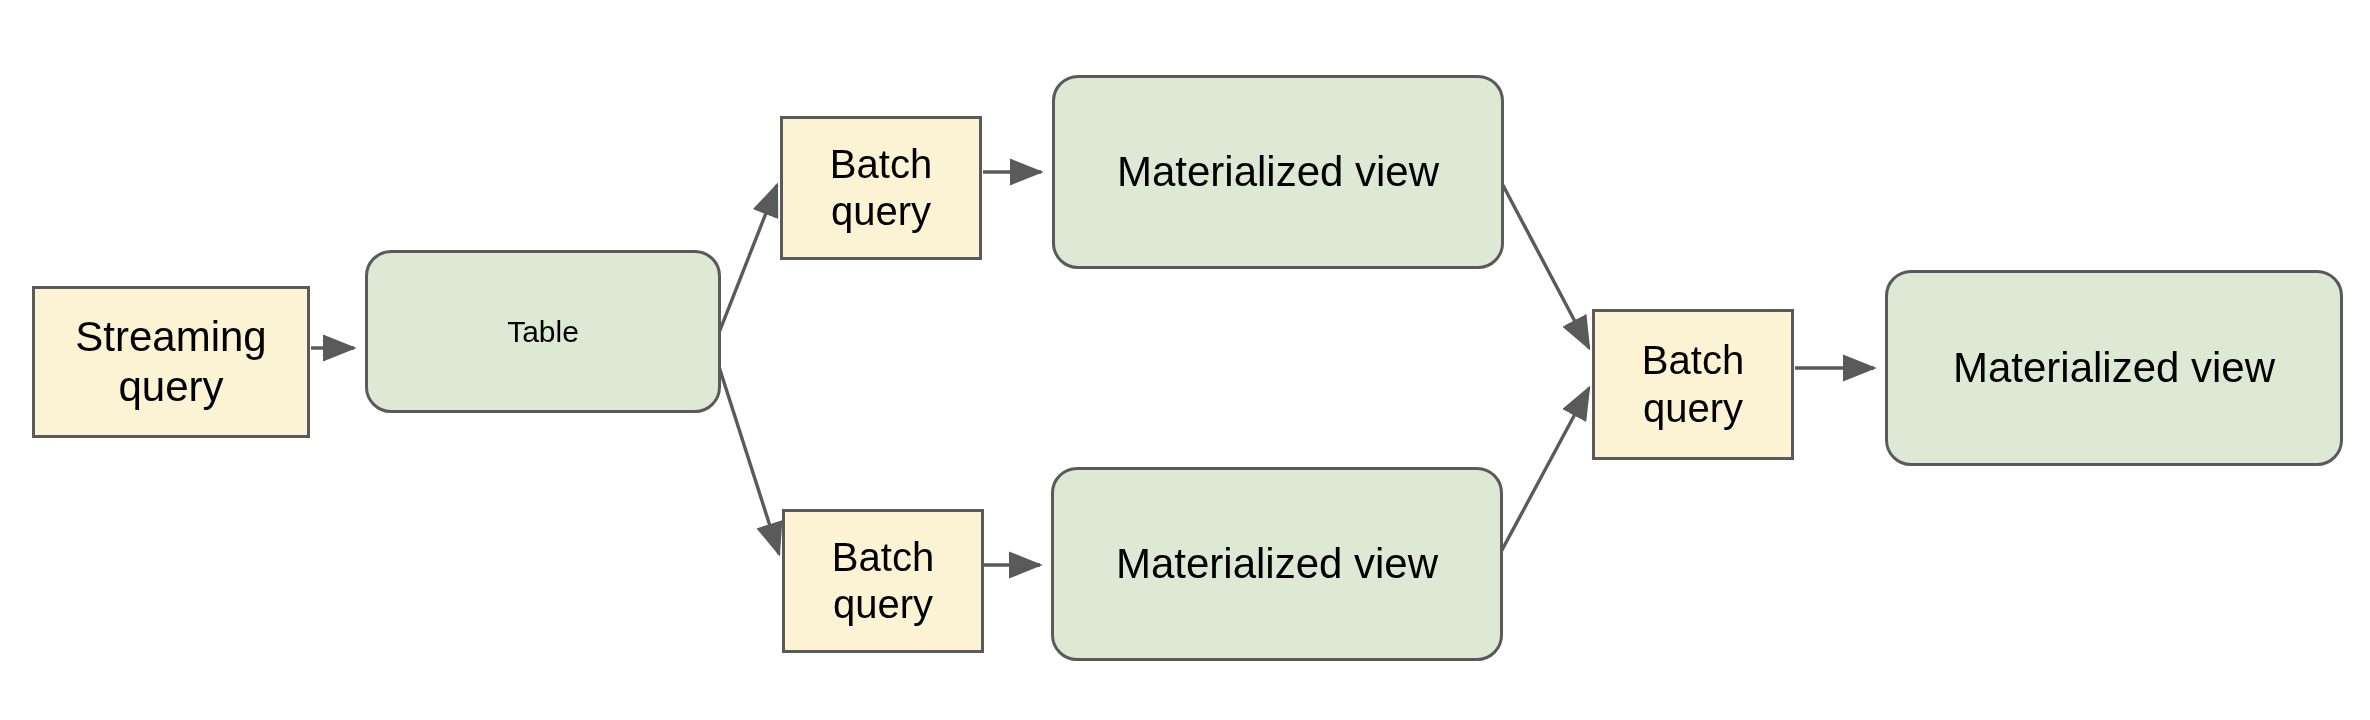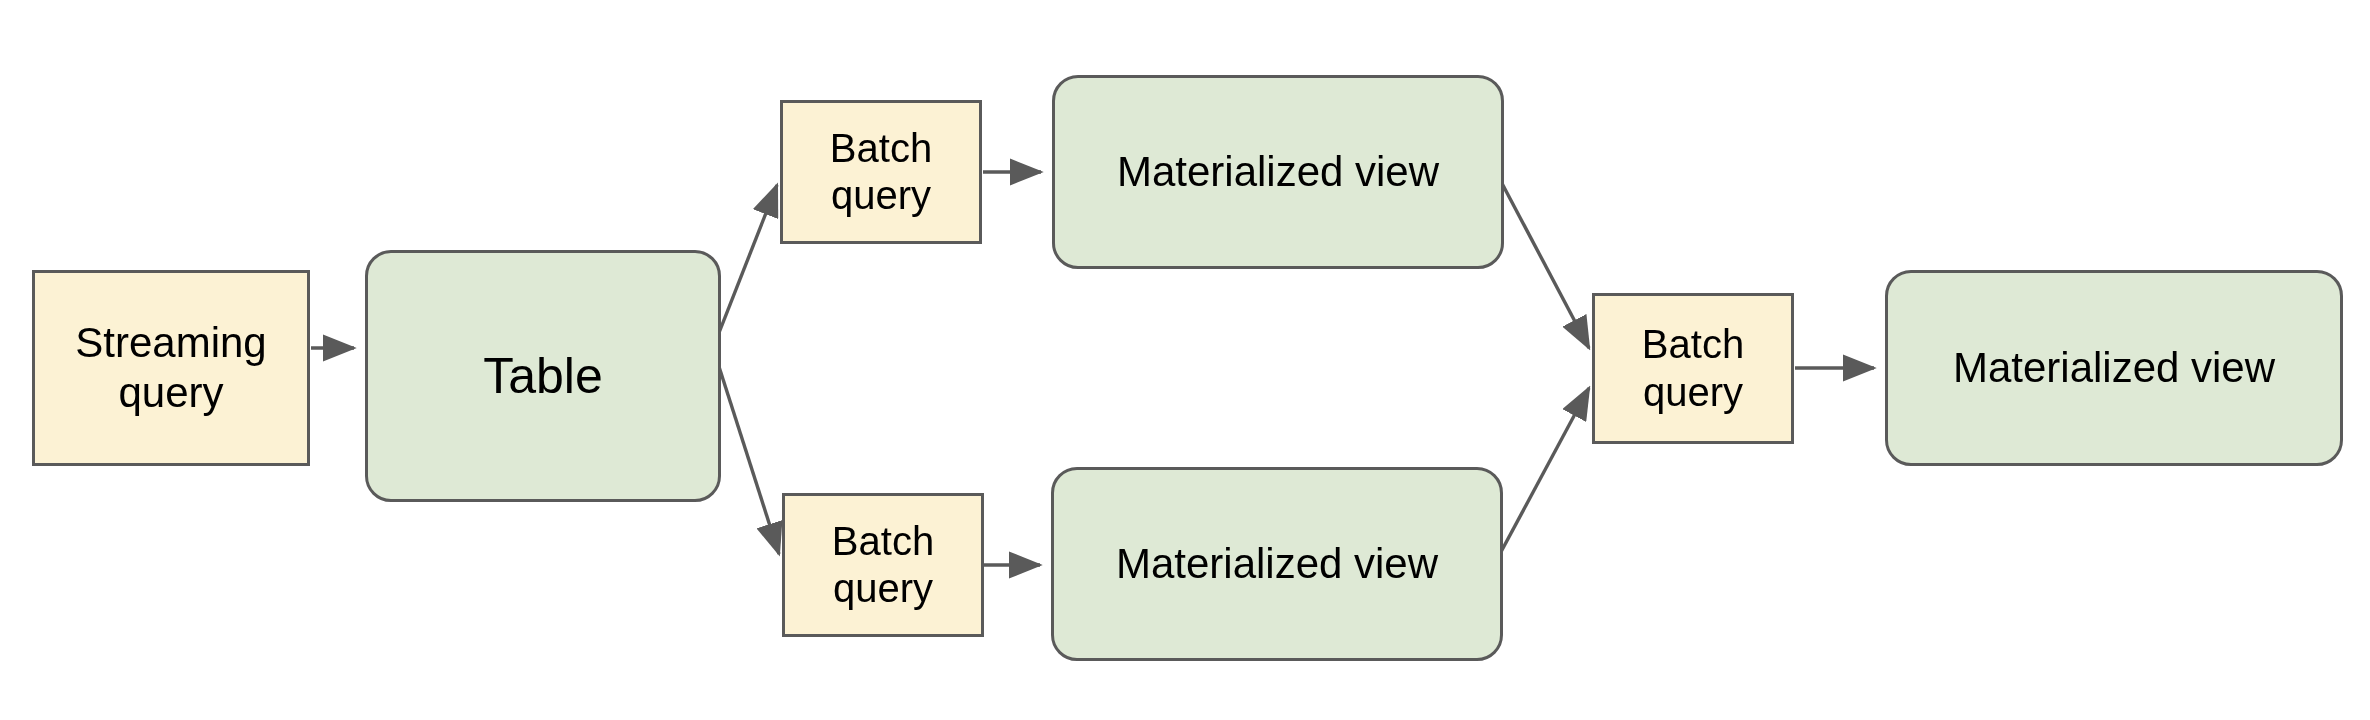--- a/index.html
+++ b/index.html
@@ -35,28 +35,29 @@
     text-align: center;
     color: #000000;
     border: 3px solid #5a5a5a;
     line-height: 1.18;
     white-space: pre-line;
     font-family: "Liberation Sans", sans-serif;
   }
   .node.process {
     background: #fcf2d4;
     border-radius: 0;
+    margin-top: 16px;
   }
   .node.store {
     background: #dee9d5;
     border-radius: 26px;
     margin-left: 8px;
   }
-  .n-streaming-query { left: 32px;   top: 270px; width: 278px; height: 196px; font-size: 42px; }
-  .n-table           { left: 357px;  top: 250px; width: 356px; height: 252px; font-size: 50px; }
+  .n-streaming-query { left: 32px;   top: 270px; width: 278px; height: 152px; font-size: 42px; }
+  .n-table           { left: 357px;  top: 250px; width: 356px; height: 163px; font-size: 30px; }
   .n-batch-top       { left: 780px;  top: 100px; width: 202px; height: 144px; font-size: 40px; }
   .n-mv-top          { left: 1044px; top: 75px;  width: 452px; height: 194px; font-size: 42px; }
   .n-batch-bottom    { left: 782px;  top: 493px; width: 202px; height: 144px; font-size: 40px; }
   .n-mv-bottom       { left: 1043px; top: 467px; width: 452px; height: 194px; font-size: 42px; }
   .n-batch-mid       { left: 1592px; top: 293px; width: 202px; height: 151px; font-size: 40px; }
   .n-mv-right        { left: 1877px; top: 270px; width: 458px; height: 196px; font-size: 42px; }
 </style>
 </head>
 <body>
 

